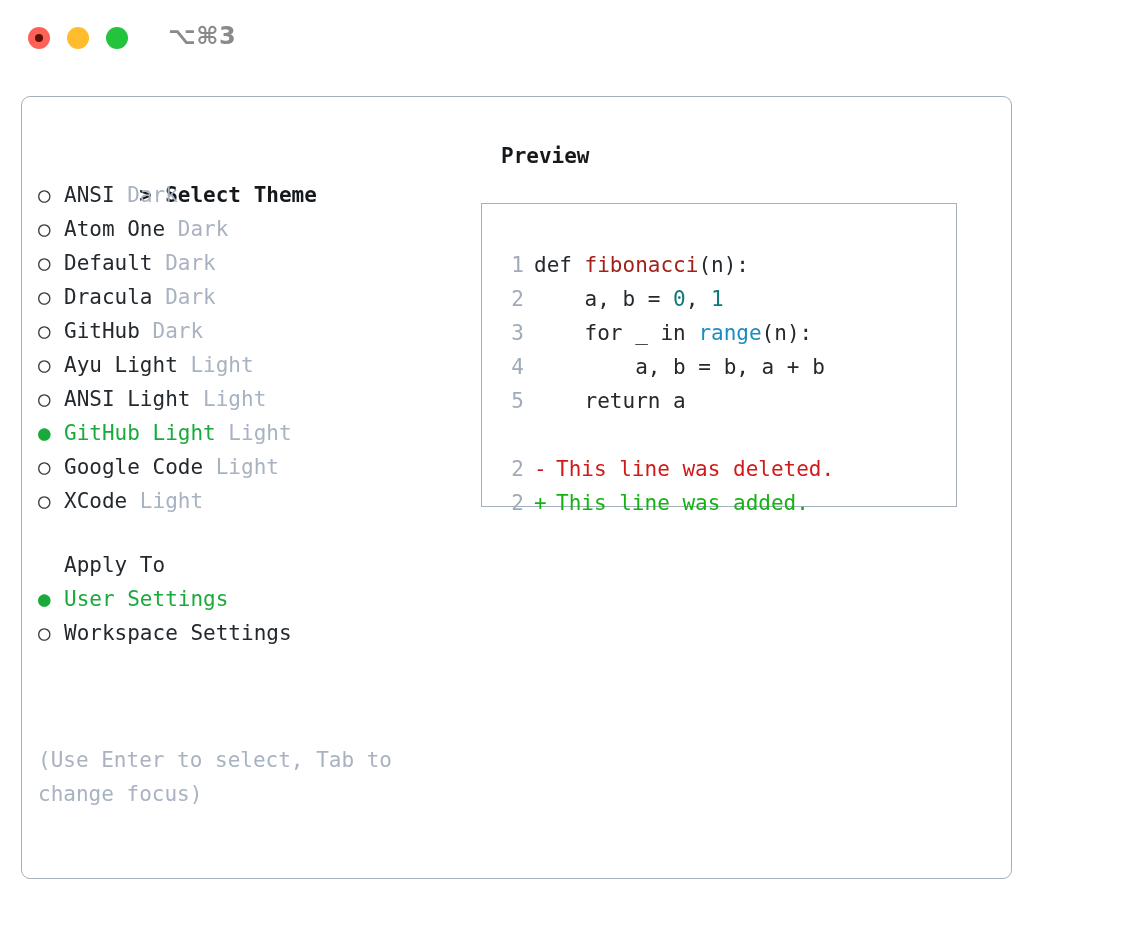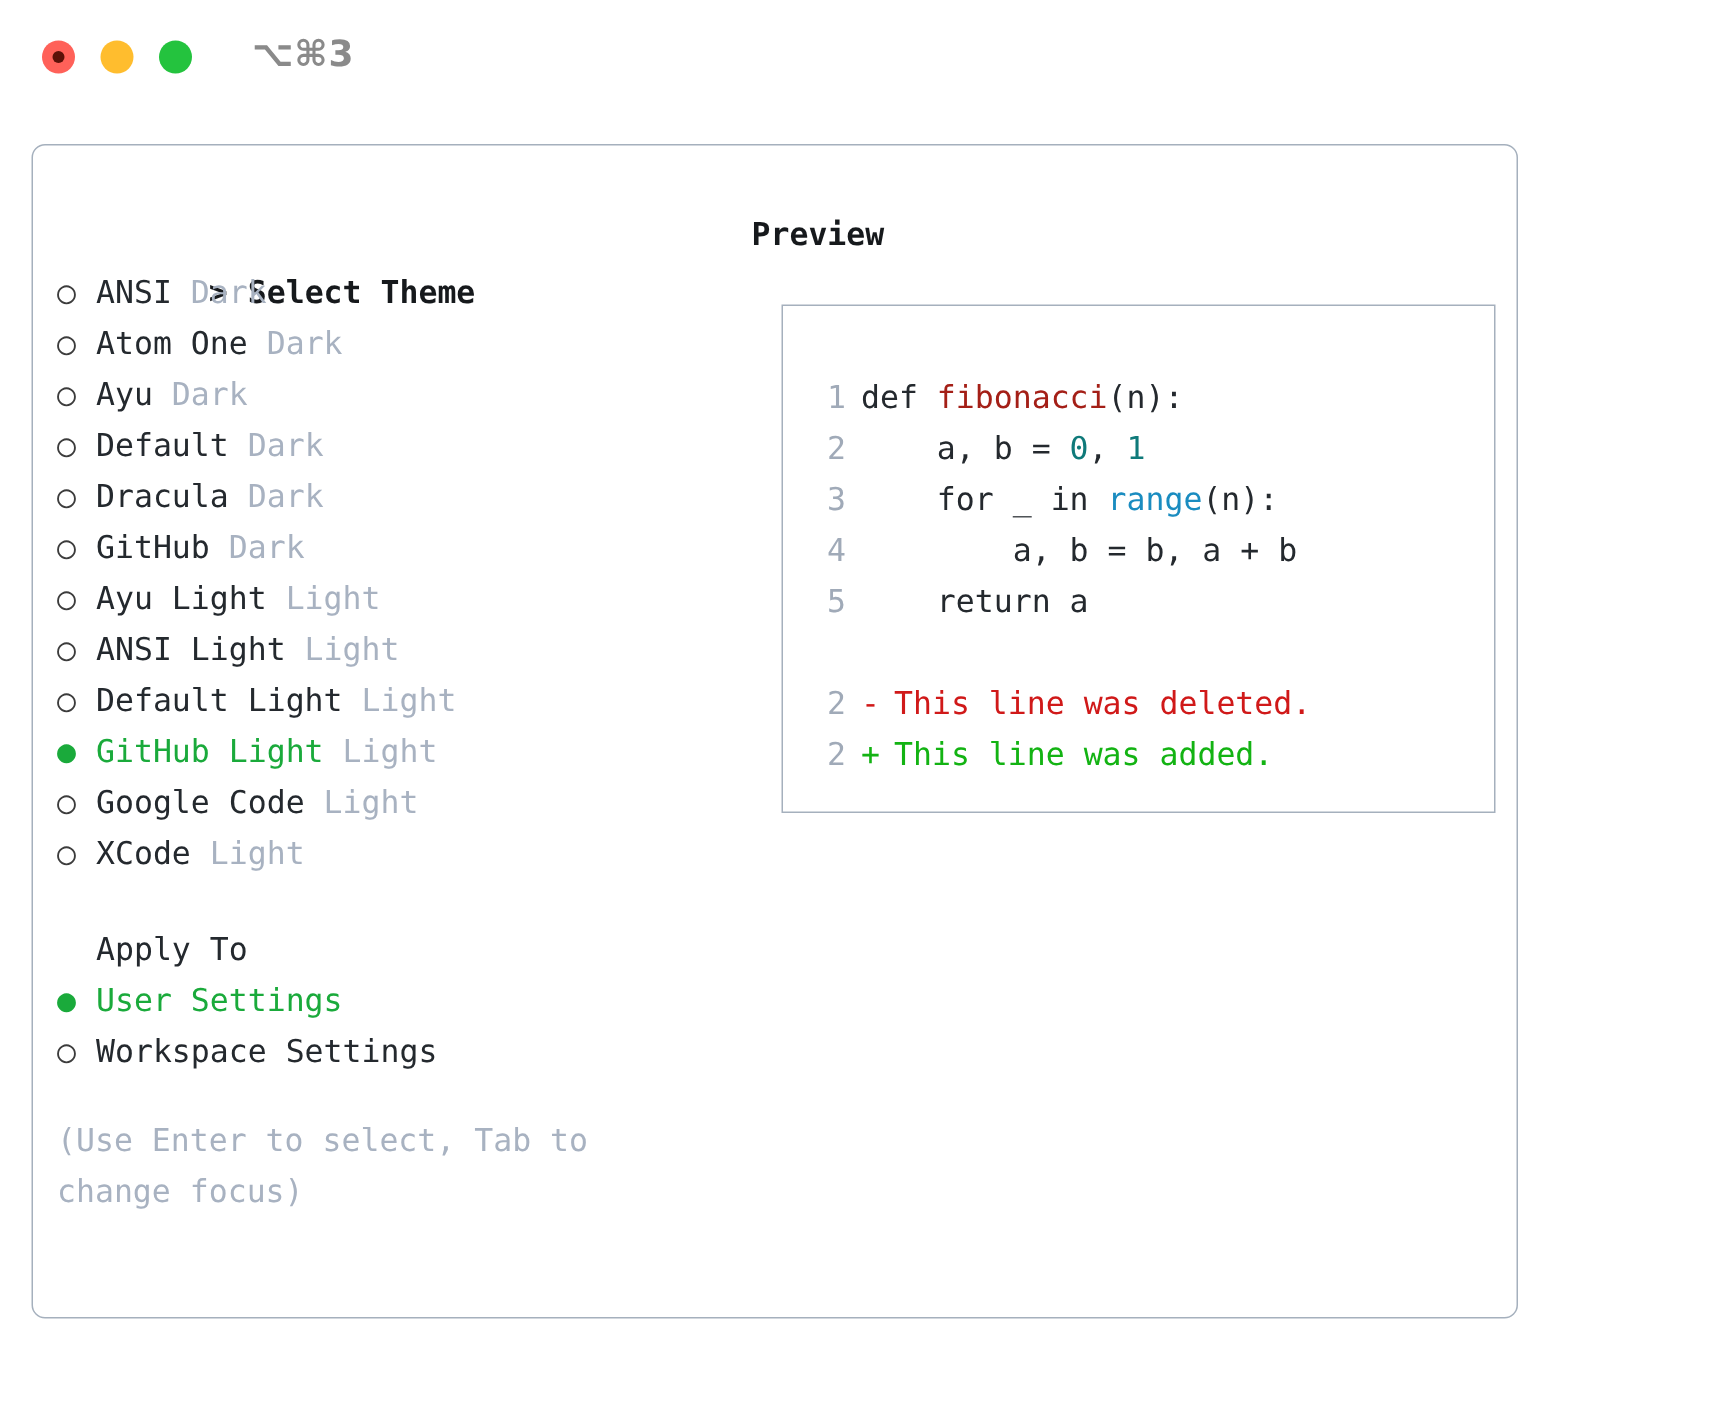--- a/index.html
+++ b/index.html
@@ -128,24 +128,24 @@
     position: absolute;
     left: 479px;
     top: 47px;
     font-size: 21px;
     font-weight: bold;
     color: #16191c;
     white-space: pre;
   }
   #preview-box {
     position: absolute;
-    left: 499px;
+    left: 459px;
     top: 106px;
     width: 476px;
-    height: 339px;
+    height: 304px;
     border: 1.6px solid #a5b0bd;
     background: #ffffff;
     box-sizing: border-box;
   }
   #code-area {
     position: absolute;
     left: 16px;
     top: 44px;
     right: 6px;
   }
@@ -189,27 +189,25 @@
 
   <div id="card">
 
     <div id="left-pane">
       <div class="row hdr">
         <span class="marker">&gt;</span><span>Select Theme</span>
       </div>
       <div id="theme-list">
           <div class="row"><span class="marker dot-off">○</span><span class="label-off">ANSI</span><span class="variant"> Dark</span></div>
           <div class="row"><span class="marker dot-off">○</span><span class="label-off">Atom One</span><span class="variant"> Dark</span></div>
-          <div class="row"><span class="marker dot-off">○</span><span class="label-off">Ayu</span><span class="variant"> Dark</span></div>
           <div class="row"><span class="marker dot-off">○</span><span class="label-off">Default</span><span class="variant"> Dark</span></div>
           <div class="row"><span class="marker dot-off">○</span><span class="label-off">Dracula</span><span class="variant"> Dark</span></div>
           <div class="row"><span class="marker dot-off">○</span><span class="label-off">GitHub</span><span class="variant"> Dark</span></div>
           <div class="row"><span class="marker dot-off">○</span><span class="label-off">Ayu Light</span><span class="variant"> Light</span></div>
           <div class="row"><span class="marker dot-off">○</span><span class="label-off">ANSI Light</span><span class="variant"> Light</span></div>
-          <div class="row"><span class="marker dot-off">○</span><span class="label-off">Default Light</span><span class="variant"> Light</span></div>
           <div class="row"><span class="marker dot-on">●</span><span class="label-on">GitHub Light</span><span class="variant"> Light</span></div>
           <div class="row"><span class="marker dot-off">○</span><span class="label-off">Google Code</span><span class="variant"> Light</span></div>
           <div class="row"><span class="marker dot-off">○</span><span class="label-off">XCode</span><span class="variant"> Light</span></div>
         </div>
 
       <div class="row indent2" id="apply-heading">Apply To</div>
       <div id="apply-list">
           <div class="row"><span class="marker dot-on">●</span><span class="label-on">User Settings</span></div>
           <div class="row"><span class="marker dot-off">○</span><span class="label-off">Workspace Settings</span></div>
         </div>

